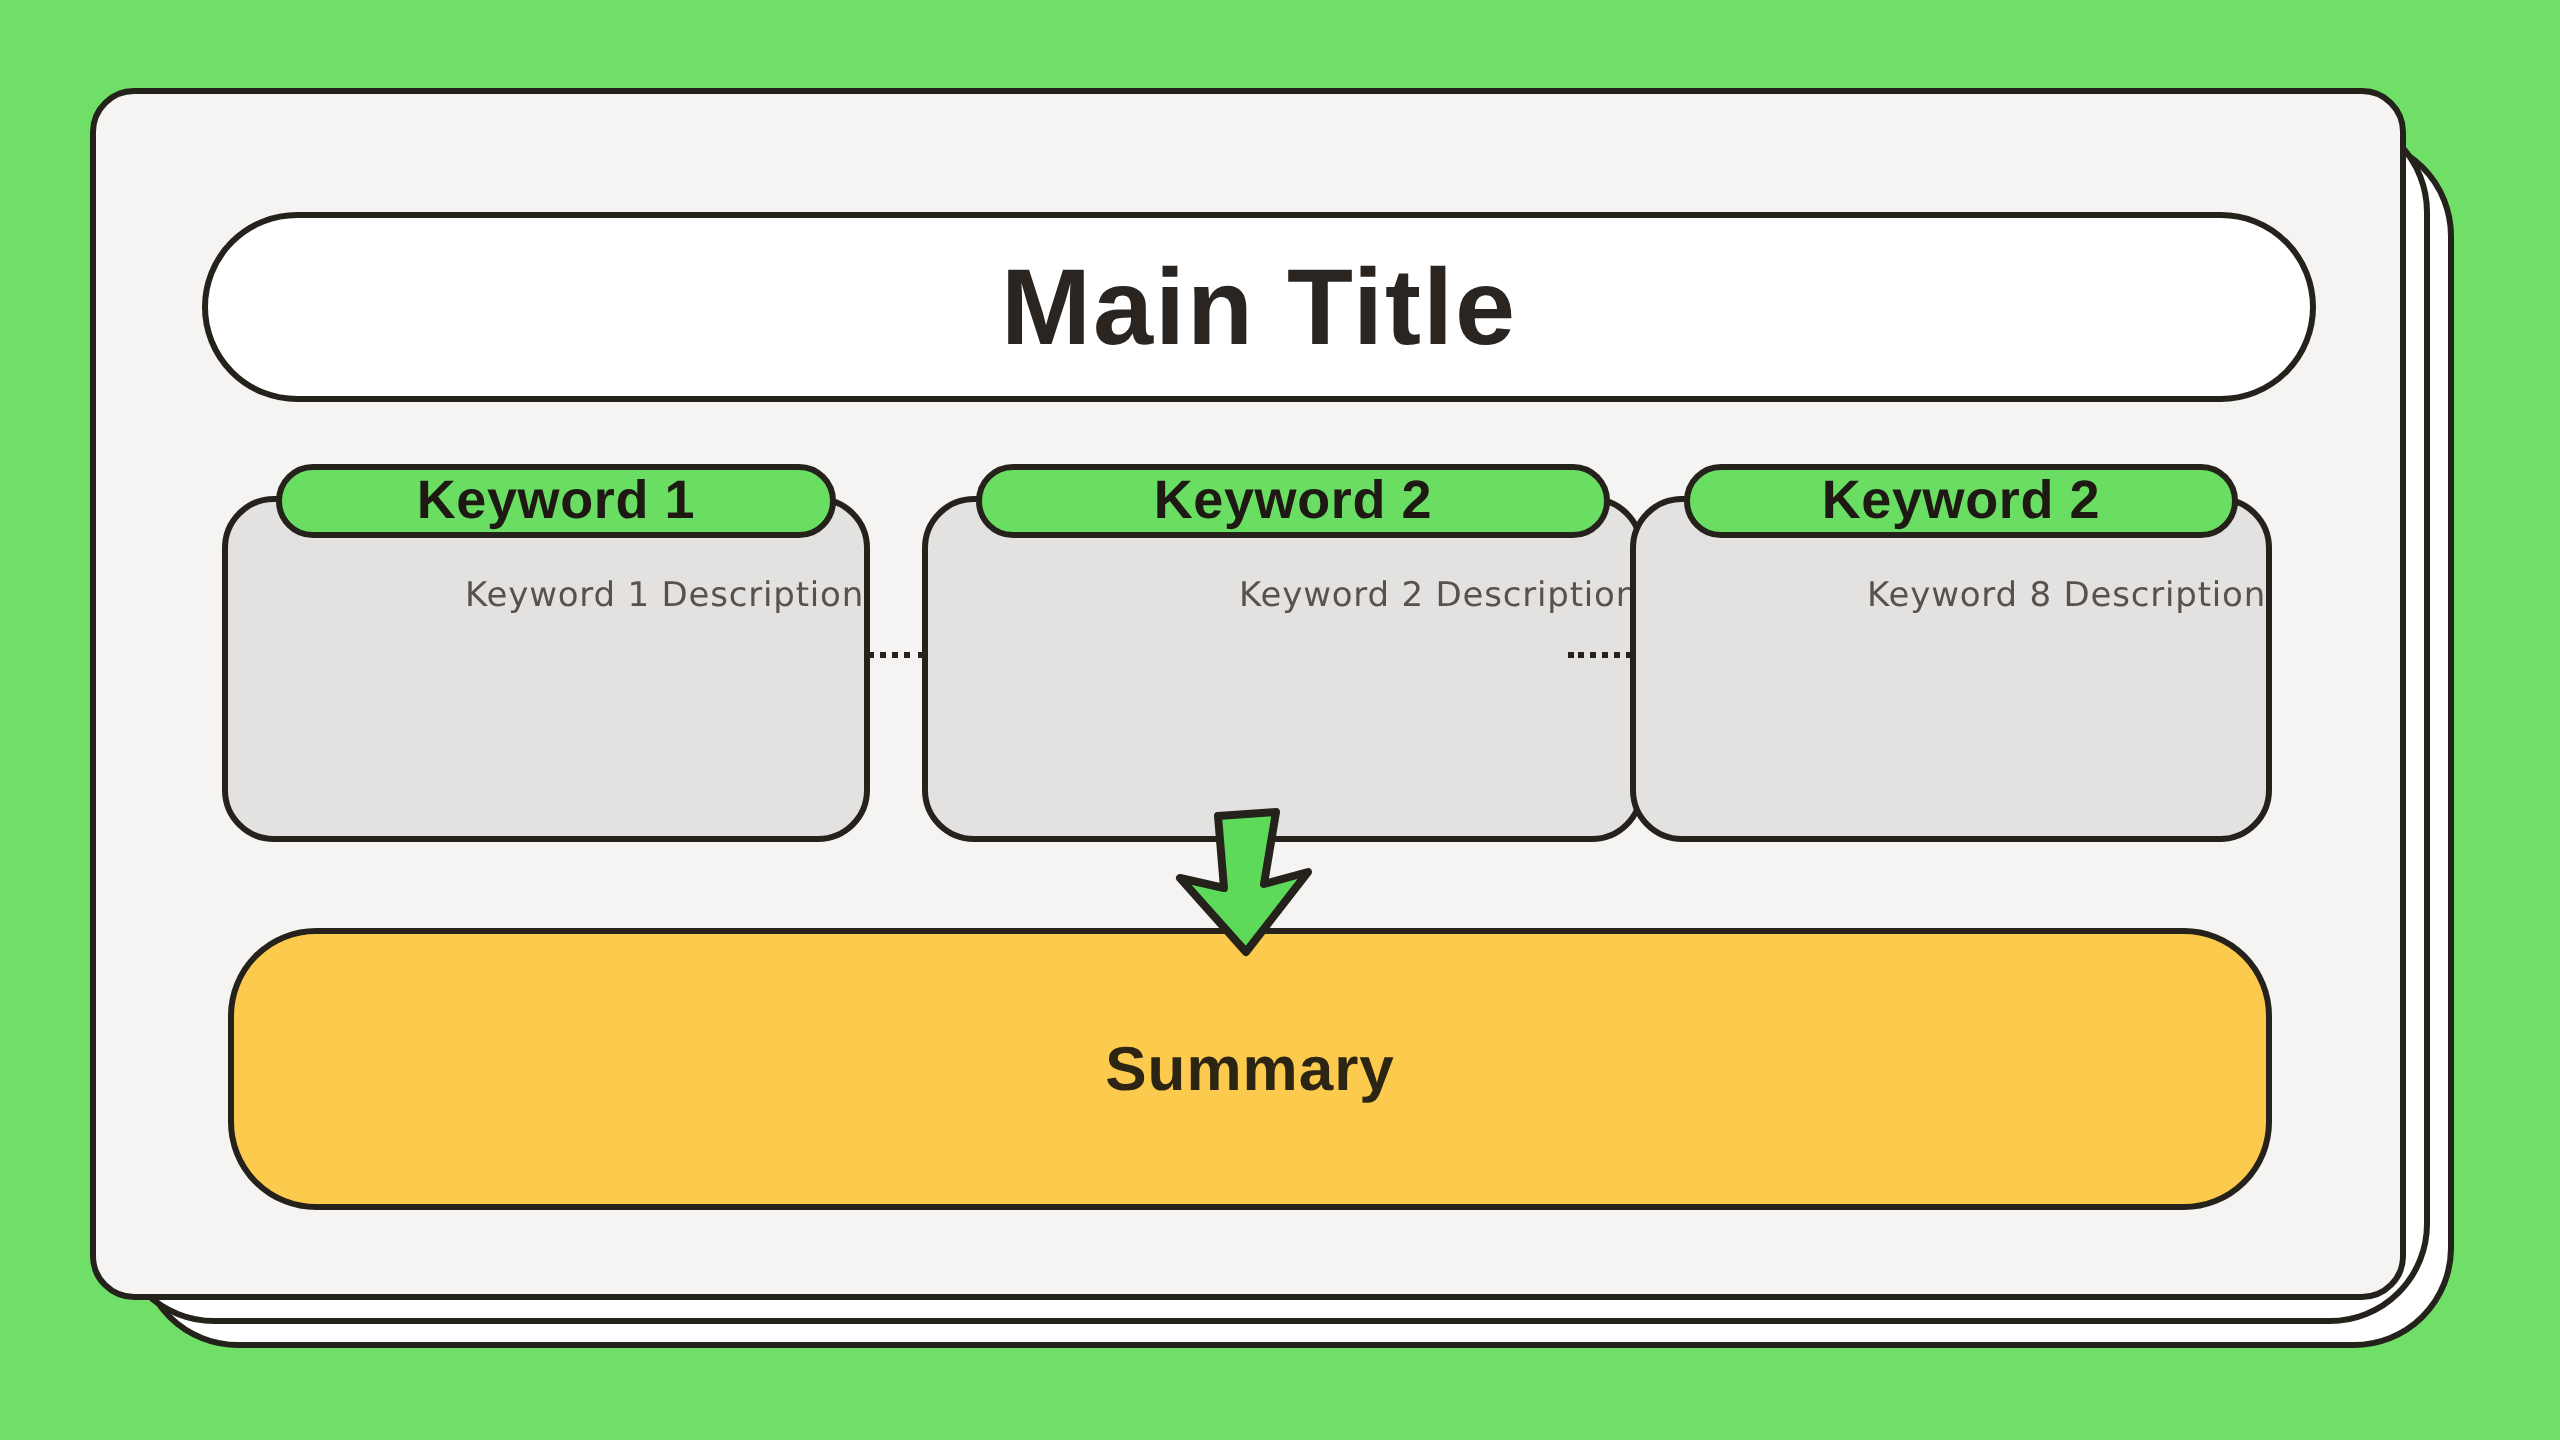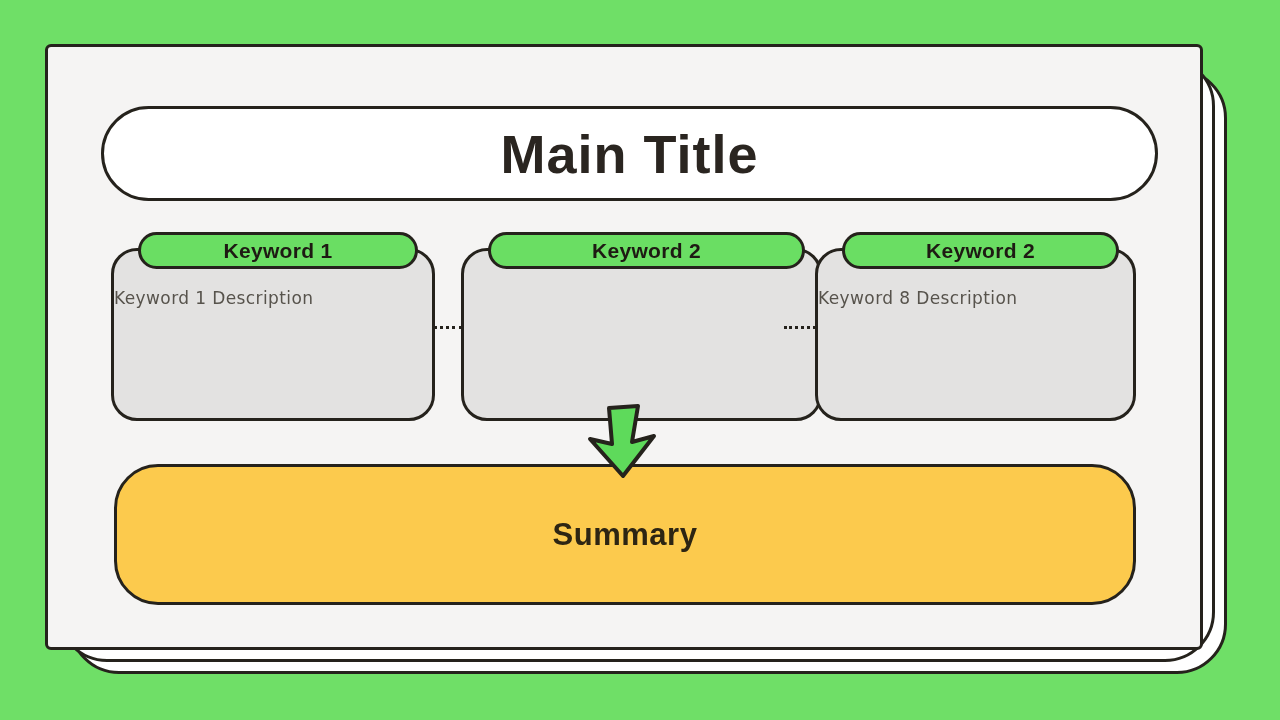--- a/index.html
+++ b/index.html
@@ -29,21 +29,21 @@
     background:var(--stack-layer);
     border:3px solid var(--outline);
     border-radius:50px;
   }
   .layer-back{left:69px;top:68px}
   .layer-mid{left:57px;top:56px}
   .main-card{
     position:absolute;left:45px;top:44px;width:1158px;height:606px;
     background:var(--card-surface);
     border:3px solid var(--outline);
-    border-radius:6px;
+    border-radius:22px;
   }
   .title-pill{
     position:absolute;left:53px;top:59px;width:1057px;height:95px;
     background:var(--title-pill);
     border:3px solid var(--outline);
     border-radius:60px;
     display:flex;align-items:center;justify-content:center;
   }
   .title-text{
     font-size:54px;font-weight:800;letter-spacing:1px;
@@ -57,25 +57,25 @@
   }
   .card1{left:63px;width:324px}
   .card2{left:413px;width:361px}
   .card3{left:767px;width:321px}
   .keyword-pill{
     position:absolute;left:24px;right:14px;top:-19px;height:37px;
     background:var(--keyword-pill);
     border:3px solid var(--outline);
     border-radius:22px;
     display:flex;align-items:center;justify-content:center;
-    font-size:21px;font-weight:700;letter-spacing:.3px;
+    font-size:27px;font-weight:700;letter-spacing:.3px;
     color:var(--pill-text);
   }
   .keyword-desc{
-    margin-top:37px;text-align:left;
+    margin-top:37px;text-align:right;
     font-family:"DejaVu Sans",sans-serif;
     font-size:17px;letter-spacing:.4px;
     color:var(--description-text);
   }
   .connector{
     position:absolute;top:279px;height:0;
     border-top:3px dotted var(--outline);
   }
   .conn1{left:385px;width:30px}
   .conn2{left:736px;width:32px}
@@ -107,20 +107,21 @@
       <span class="title-text">Main Title</span>
     </div>
 
     <div class="keyword-card card1">
       <div class="keyword-pill">Keyword 1</div>
       <div class="keyword-desc">Keyword 1 Description</div>
     </div>
 
     <div class="keyword-card card2">
       <div class="keyword-pill">Keyword 2</div>
+      <div class="keyword-desc">Keyword 2 Description</div>
     </div>
 
     <div class="keyword-card card3">
       <div class="keyword-pill">Keyword 2</div>
       <div class="keyword-desc">Keyword 8 Description</div>
     </div>
 
     <div class="connector conn1"></div>
     <div class="connector conn2"></div>
 

